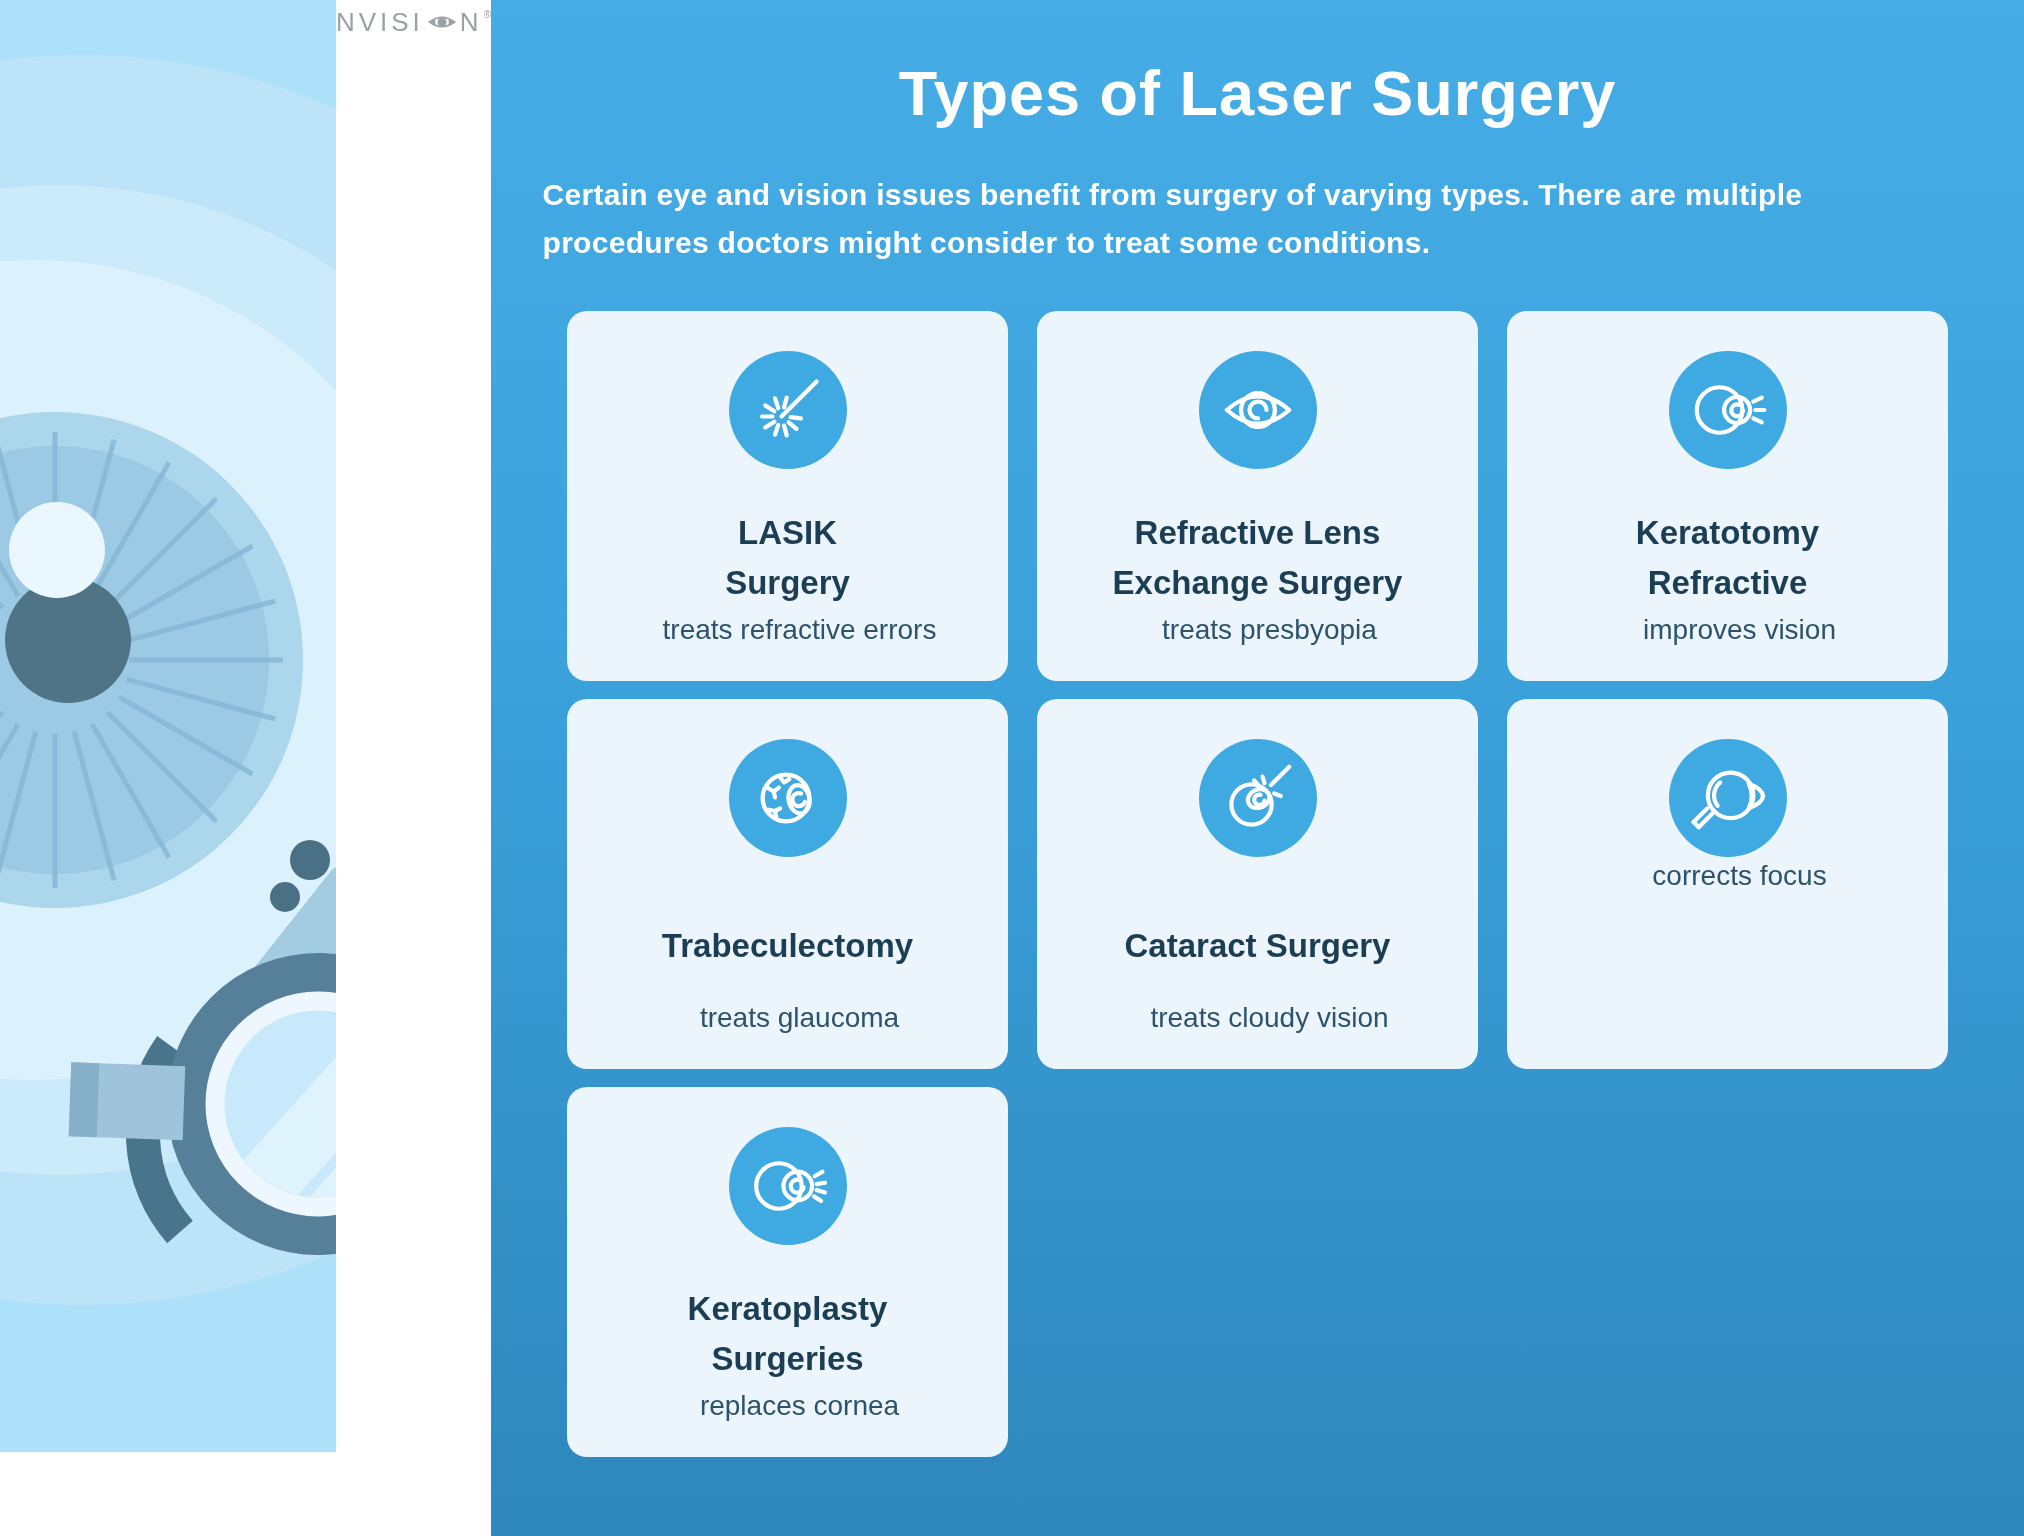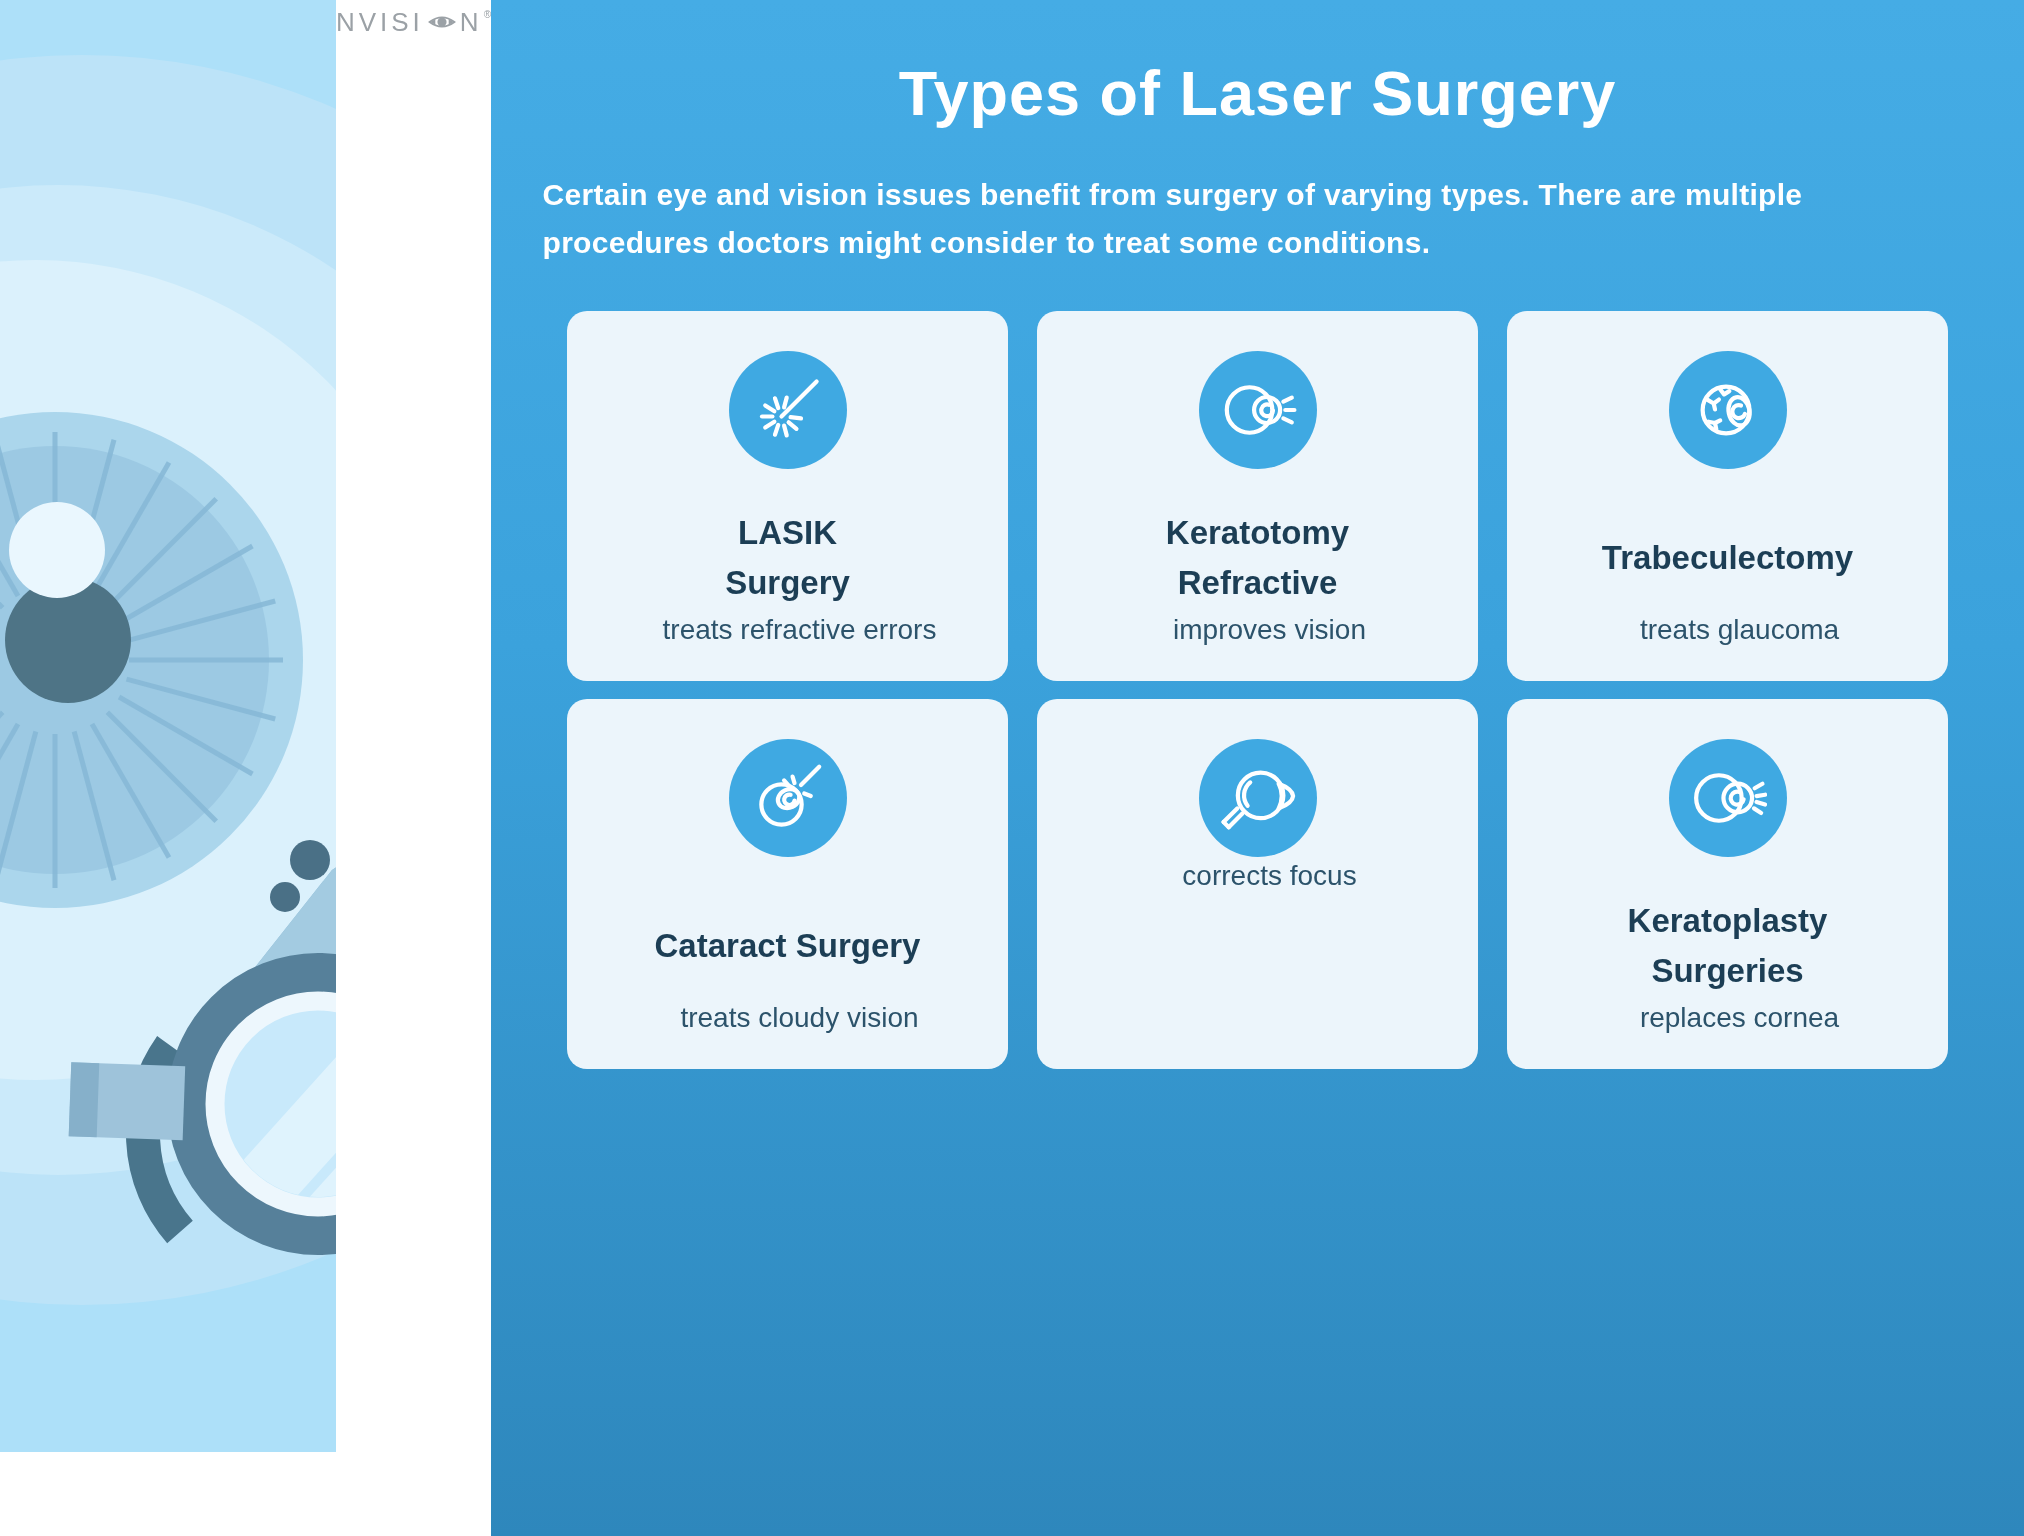--- a/index.html
+++ b/index.html
@@ -182,20 +182,34 @@
           </g>
         </svg>
       </div>
       <div class="card-title">
         <span>LASIK</span>
         <span>Surgery</span>
       </div>
       <div class="card-subtitle">treats refractive errors</div>
     </div>
 
+    <div class="card">
+      <div class="icon-circle">
+        <svg viewBox="0 0 120 120">
+          <path d="M12 60 Q60 18 108 60 Q60 102 12 60 Z"></path>
+          <circle cx="60" cy="60" r="26"></circle>
+          <path d="M60 73 A13 13 0 1 1 73 60"></path>
+        </svg>
+      </div>
+      <div class="card-title">
+        <span>Refractive Lens</span>
+        <span>Exchange Surgery</span>
+      </div>
+      <div class="card-subtitle">treats presbyopia</div>
+    </div>
 
     <div class="card">
       <div class="icon-circle">
         <svg viewBox="0 0 120 120">
           <circle cx="47" cy="60" r="35"></circle>
           <circle cx="74" cy="60" r="20"></circle>
           <path d="M77 52 A9 9 0 1 0 83 61"></path>
           <line x1="99" y1="47" x2="112" y2="41"></line>
           <line x1="102" y1="60" x2="116" y2="60"></line>
           <line x1="99" y1="73" x2="112" y2="79"></line>

